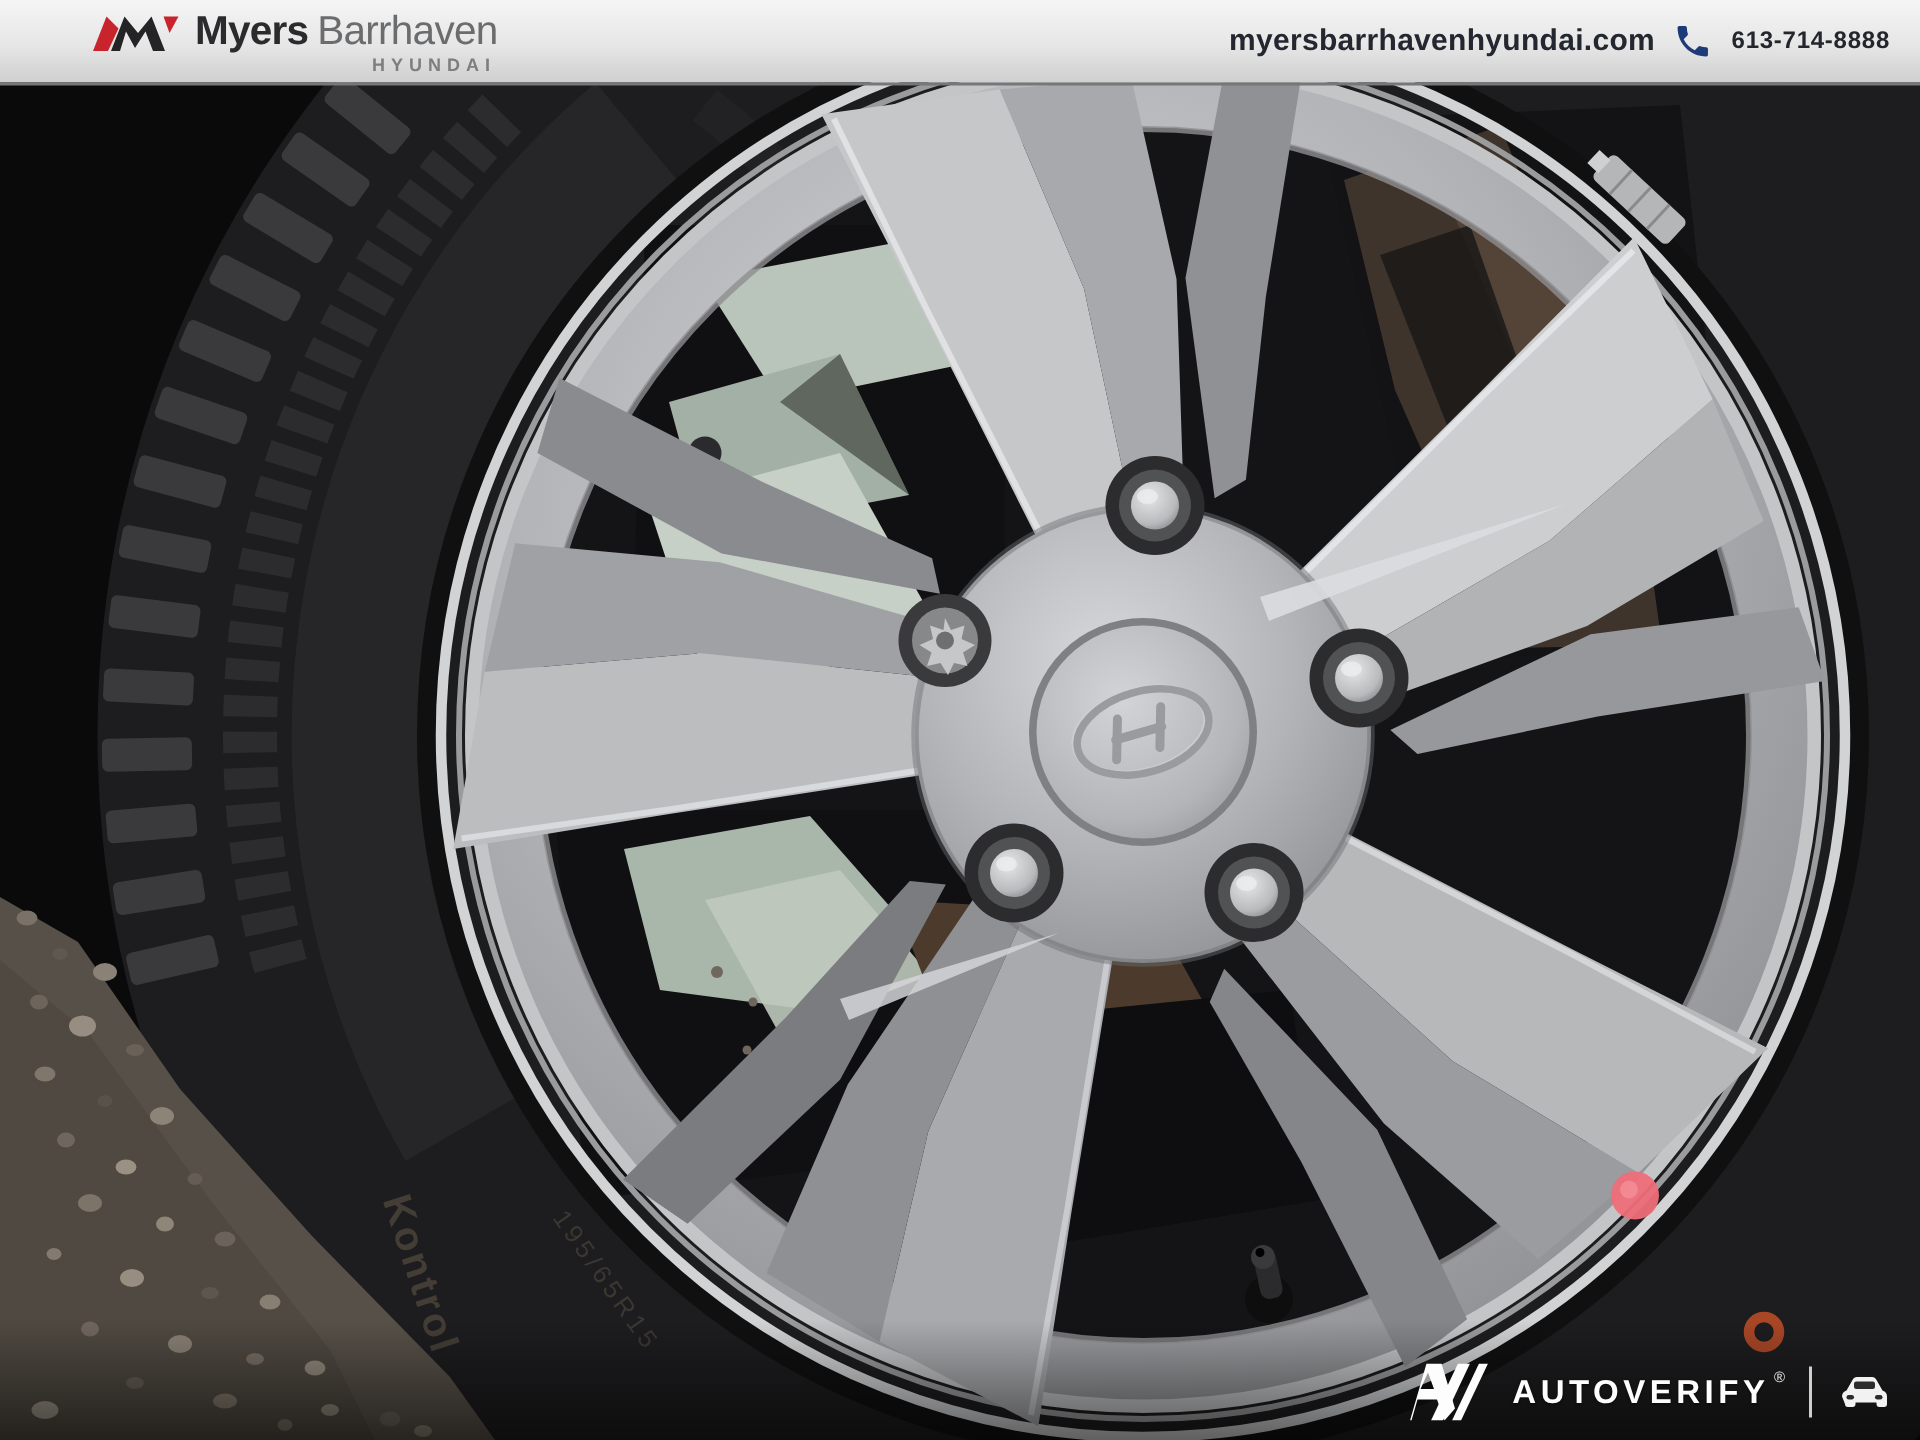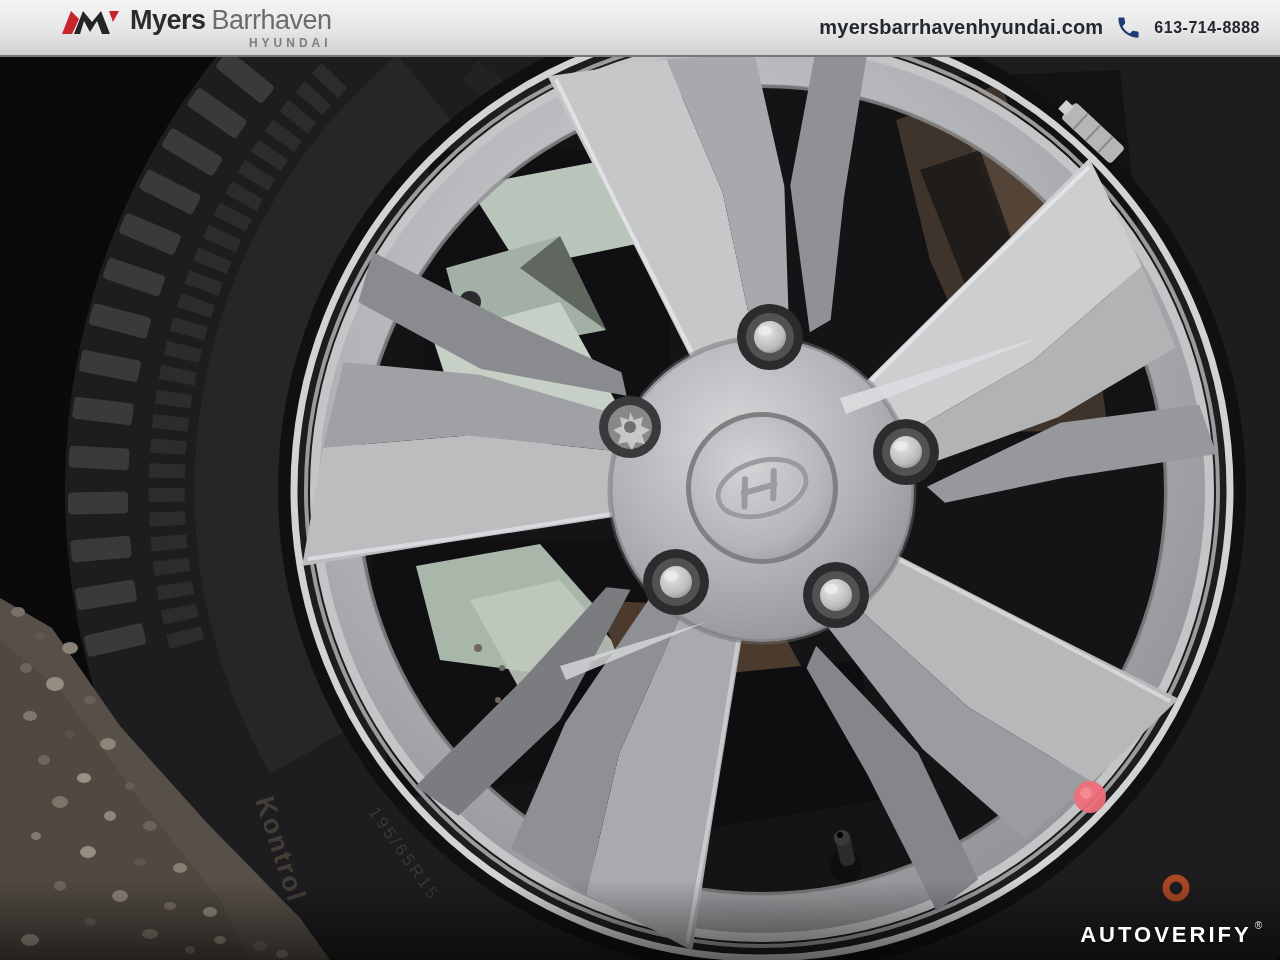--- a/index.html
+++ b/index.html
@@ -4,35 +4,35 @@
 <style>
   html,body{margin:0;padding:0;background:#000;}
   .stage{position:relative;width:1280px;height:960px;overflow:hidden;background:#0a0a0b;
          font-family:"Liberation Sans", sans-serif;}
   
   .header{position:absolute;top:0;left:0;width:1280px;height:57px;z-index:5;
           background:linear-gradient(#f5f5f5,#e6e6e6 55%,#cfcfd0);
           border-bottom:2px solid #77777a;display:flex;align-items:center;justify-content:space-between;
           box-sizing:border-box;padding:0 20px 0 62px;}
   .dealer{display:flex;align-items:flex-start;gap:10px;}
-  .dealer-lines{line-height:1;text-align:right;}
+  .dealer-lines{line-height:1;}
   .dealer-line1{font-size:27px;letter-spacing:-0.5px;white-space:nowrap;}
   .dealer-bold{font-weight:bold;color:#2b2b2d;}
   .dealer-reg{color:#6b6c6e;margin-left:6px;}
   .dealer-line2{font-size:12px;font-weight:bold;letter-spacing:4px;color:#7d7e80;margin:3px 0 0 118px;}
   .contact{display:flex;align-items:center;gap:12px;}
   .website{font-size:20px;font-weight:bold;color:#23272f;letter-spacing:0.2px;}
   .phone-number{font-size:16px;font-weight:bold;color:#23262c;letter-spacing:0.5px;}
   
   .photo{position:absolute;top:0;left:0;width:1280px;height:960px;z-index:1;}
   
   .footer-note{position:absolute;left:22px;bottom:14px;z-index:6;color:#f1f1f1;font-size:21px;
                font-weight:500;letter-spacing:0.2px;text-shadow:0 1px 3px rgba(0,0,0,.85);white-space:nowrap;}
   .note-label{text-decoration:underline;text-underline-offset:3px;}
-  .av-badge{position:absolute;right:18px;bottom:10px;z-index:6;display:flex;align-items:center;gap:16px;height:44px;flex-direction:column;}
+  .av-badge{position:absolute;right:18px;bottom:10px;z-index:6;display:flex;align-items:center;gap:16px;height:44px;}
   .av-wordmark{display:flex;align-items:flex-start;color:#fff;}
   .av-text{font-size:22px;font-weight:bold;letter-spacing:3px;color:#fdfdfd;
            text-shadow:0 1px 2px rgba(0,0,0,.6);}
   .av-reg{font-size:10px;color:#e9e9e9;margin:-2px 0 0 3px;}
   .av-divider{width:2px;height:34px;background:rgba(240,240,240,.85);}
 </style>
 </head>
 <body>
 
 <div class="stage">

